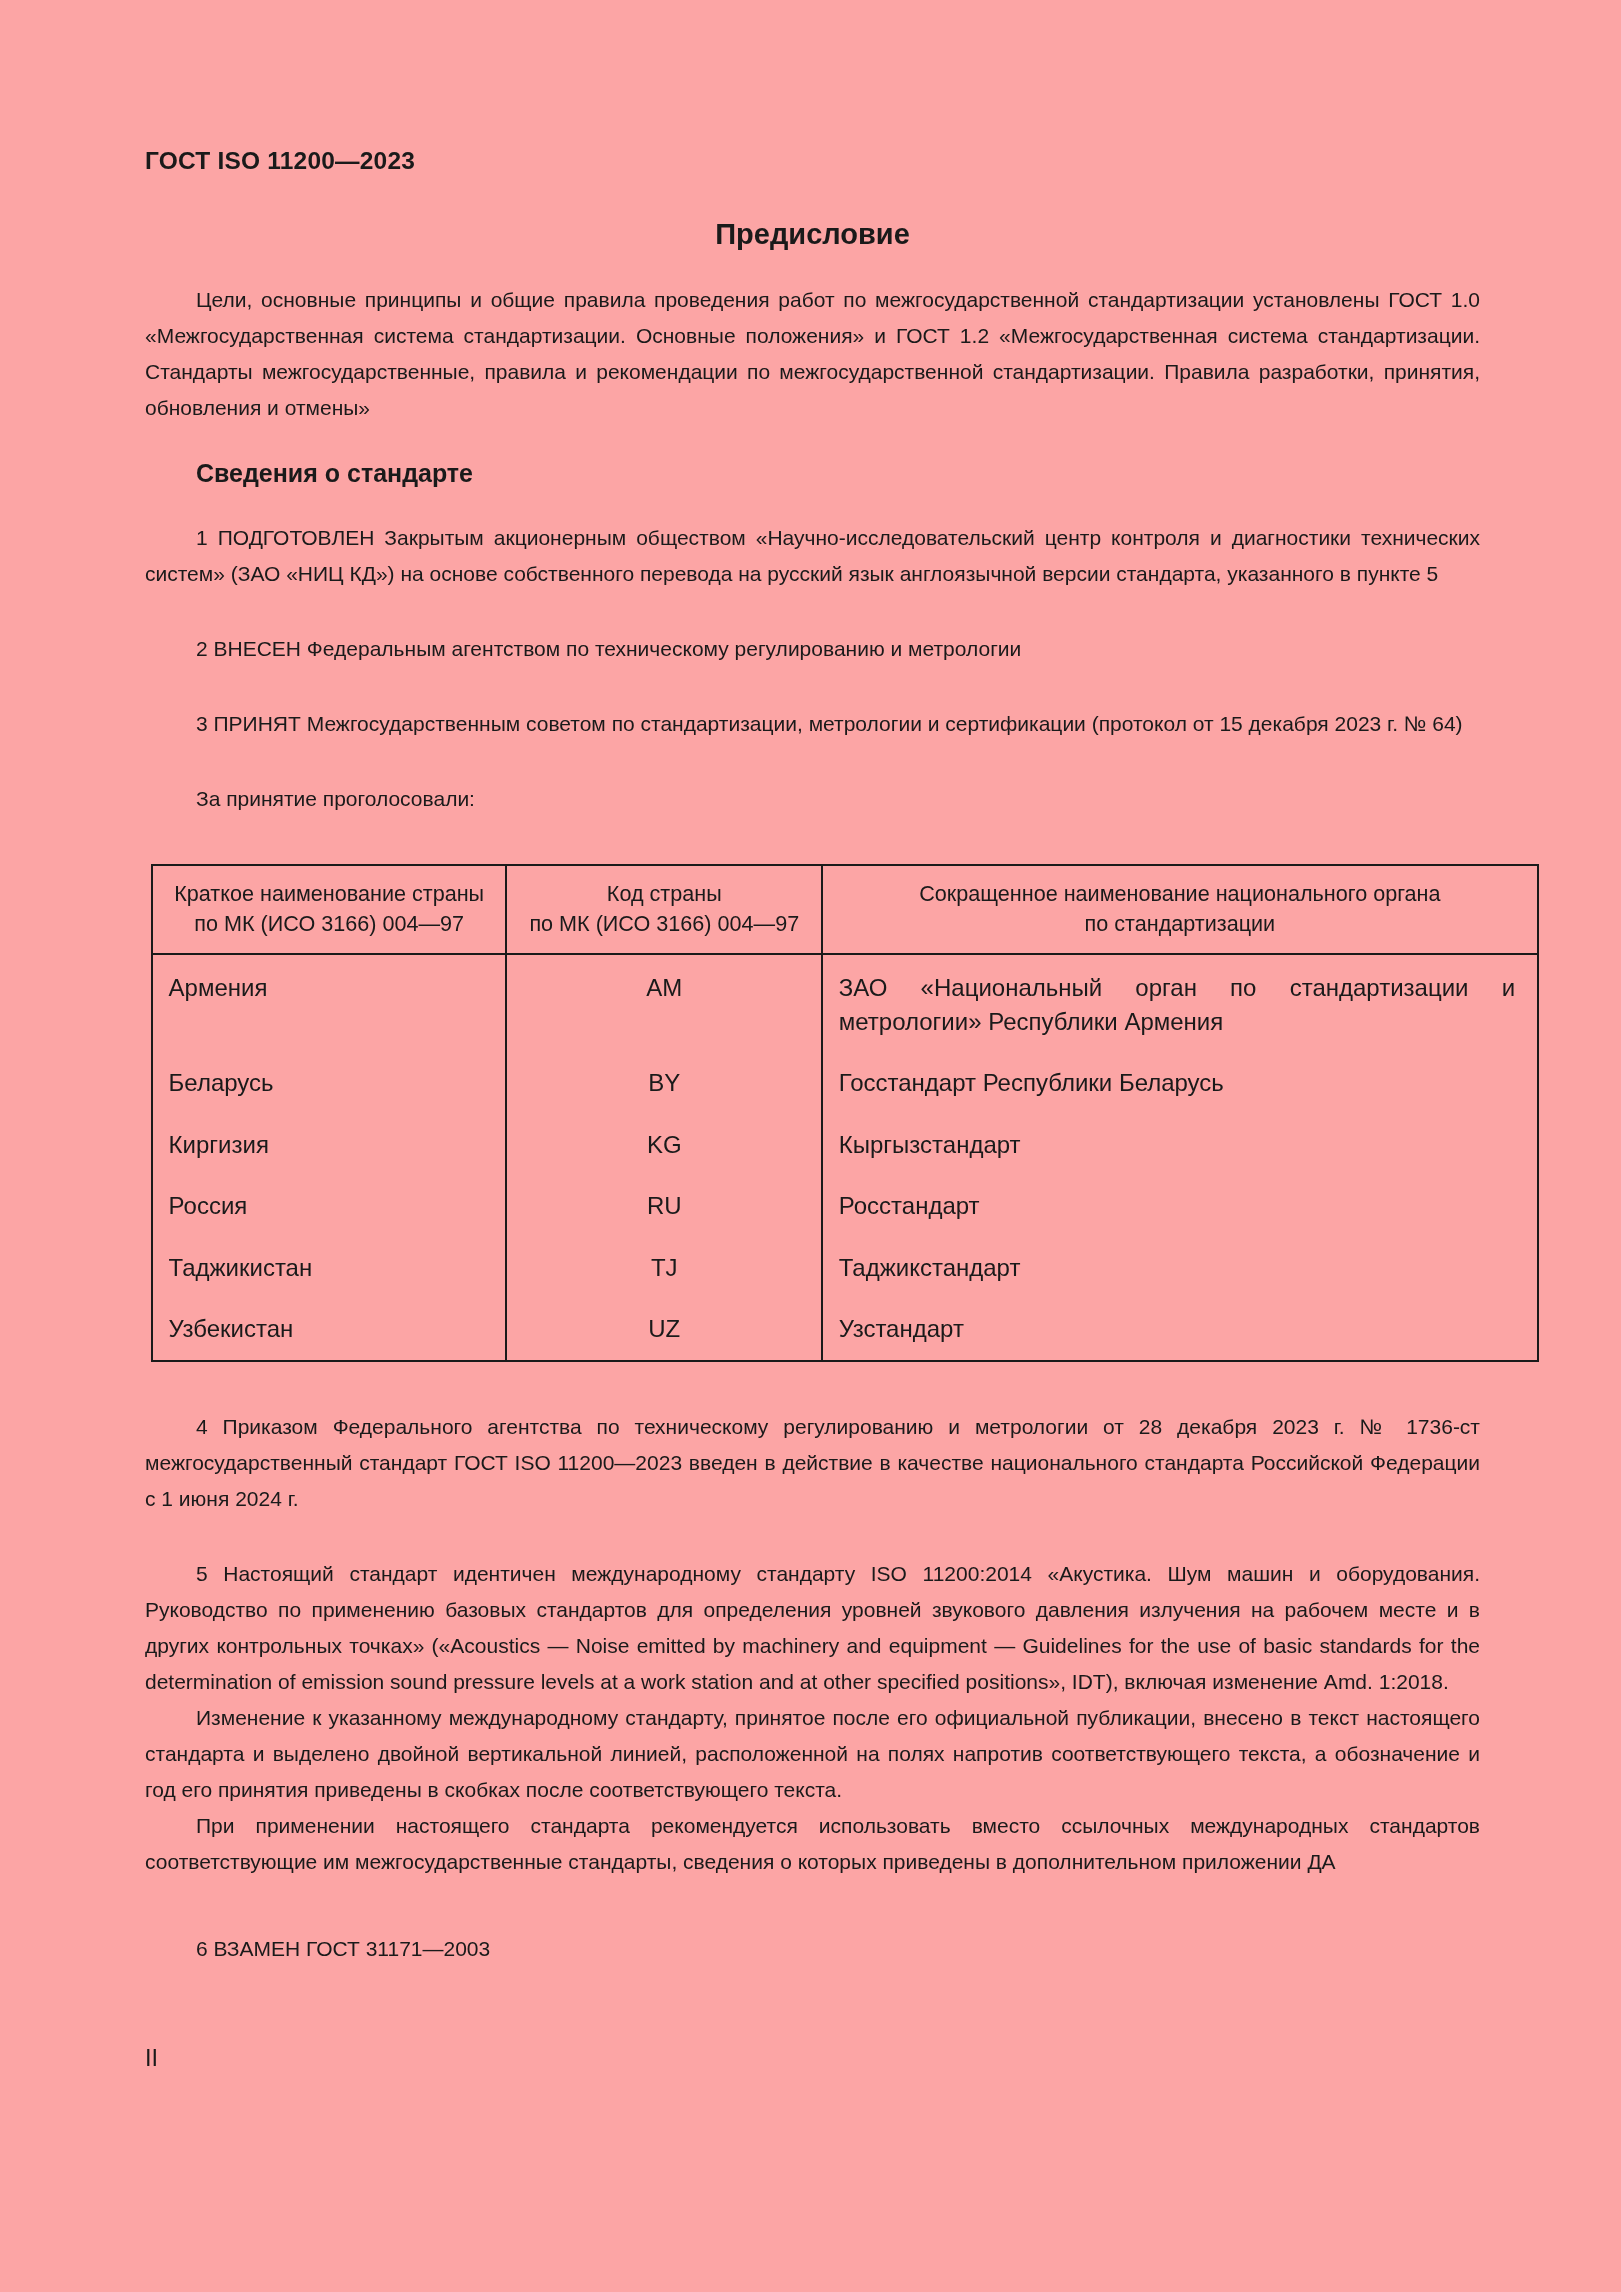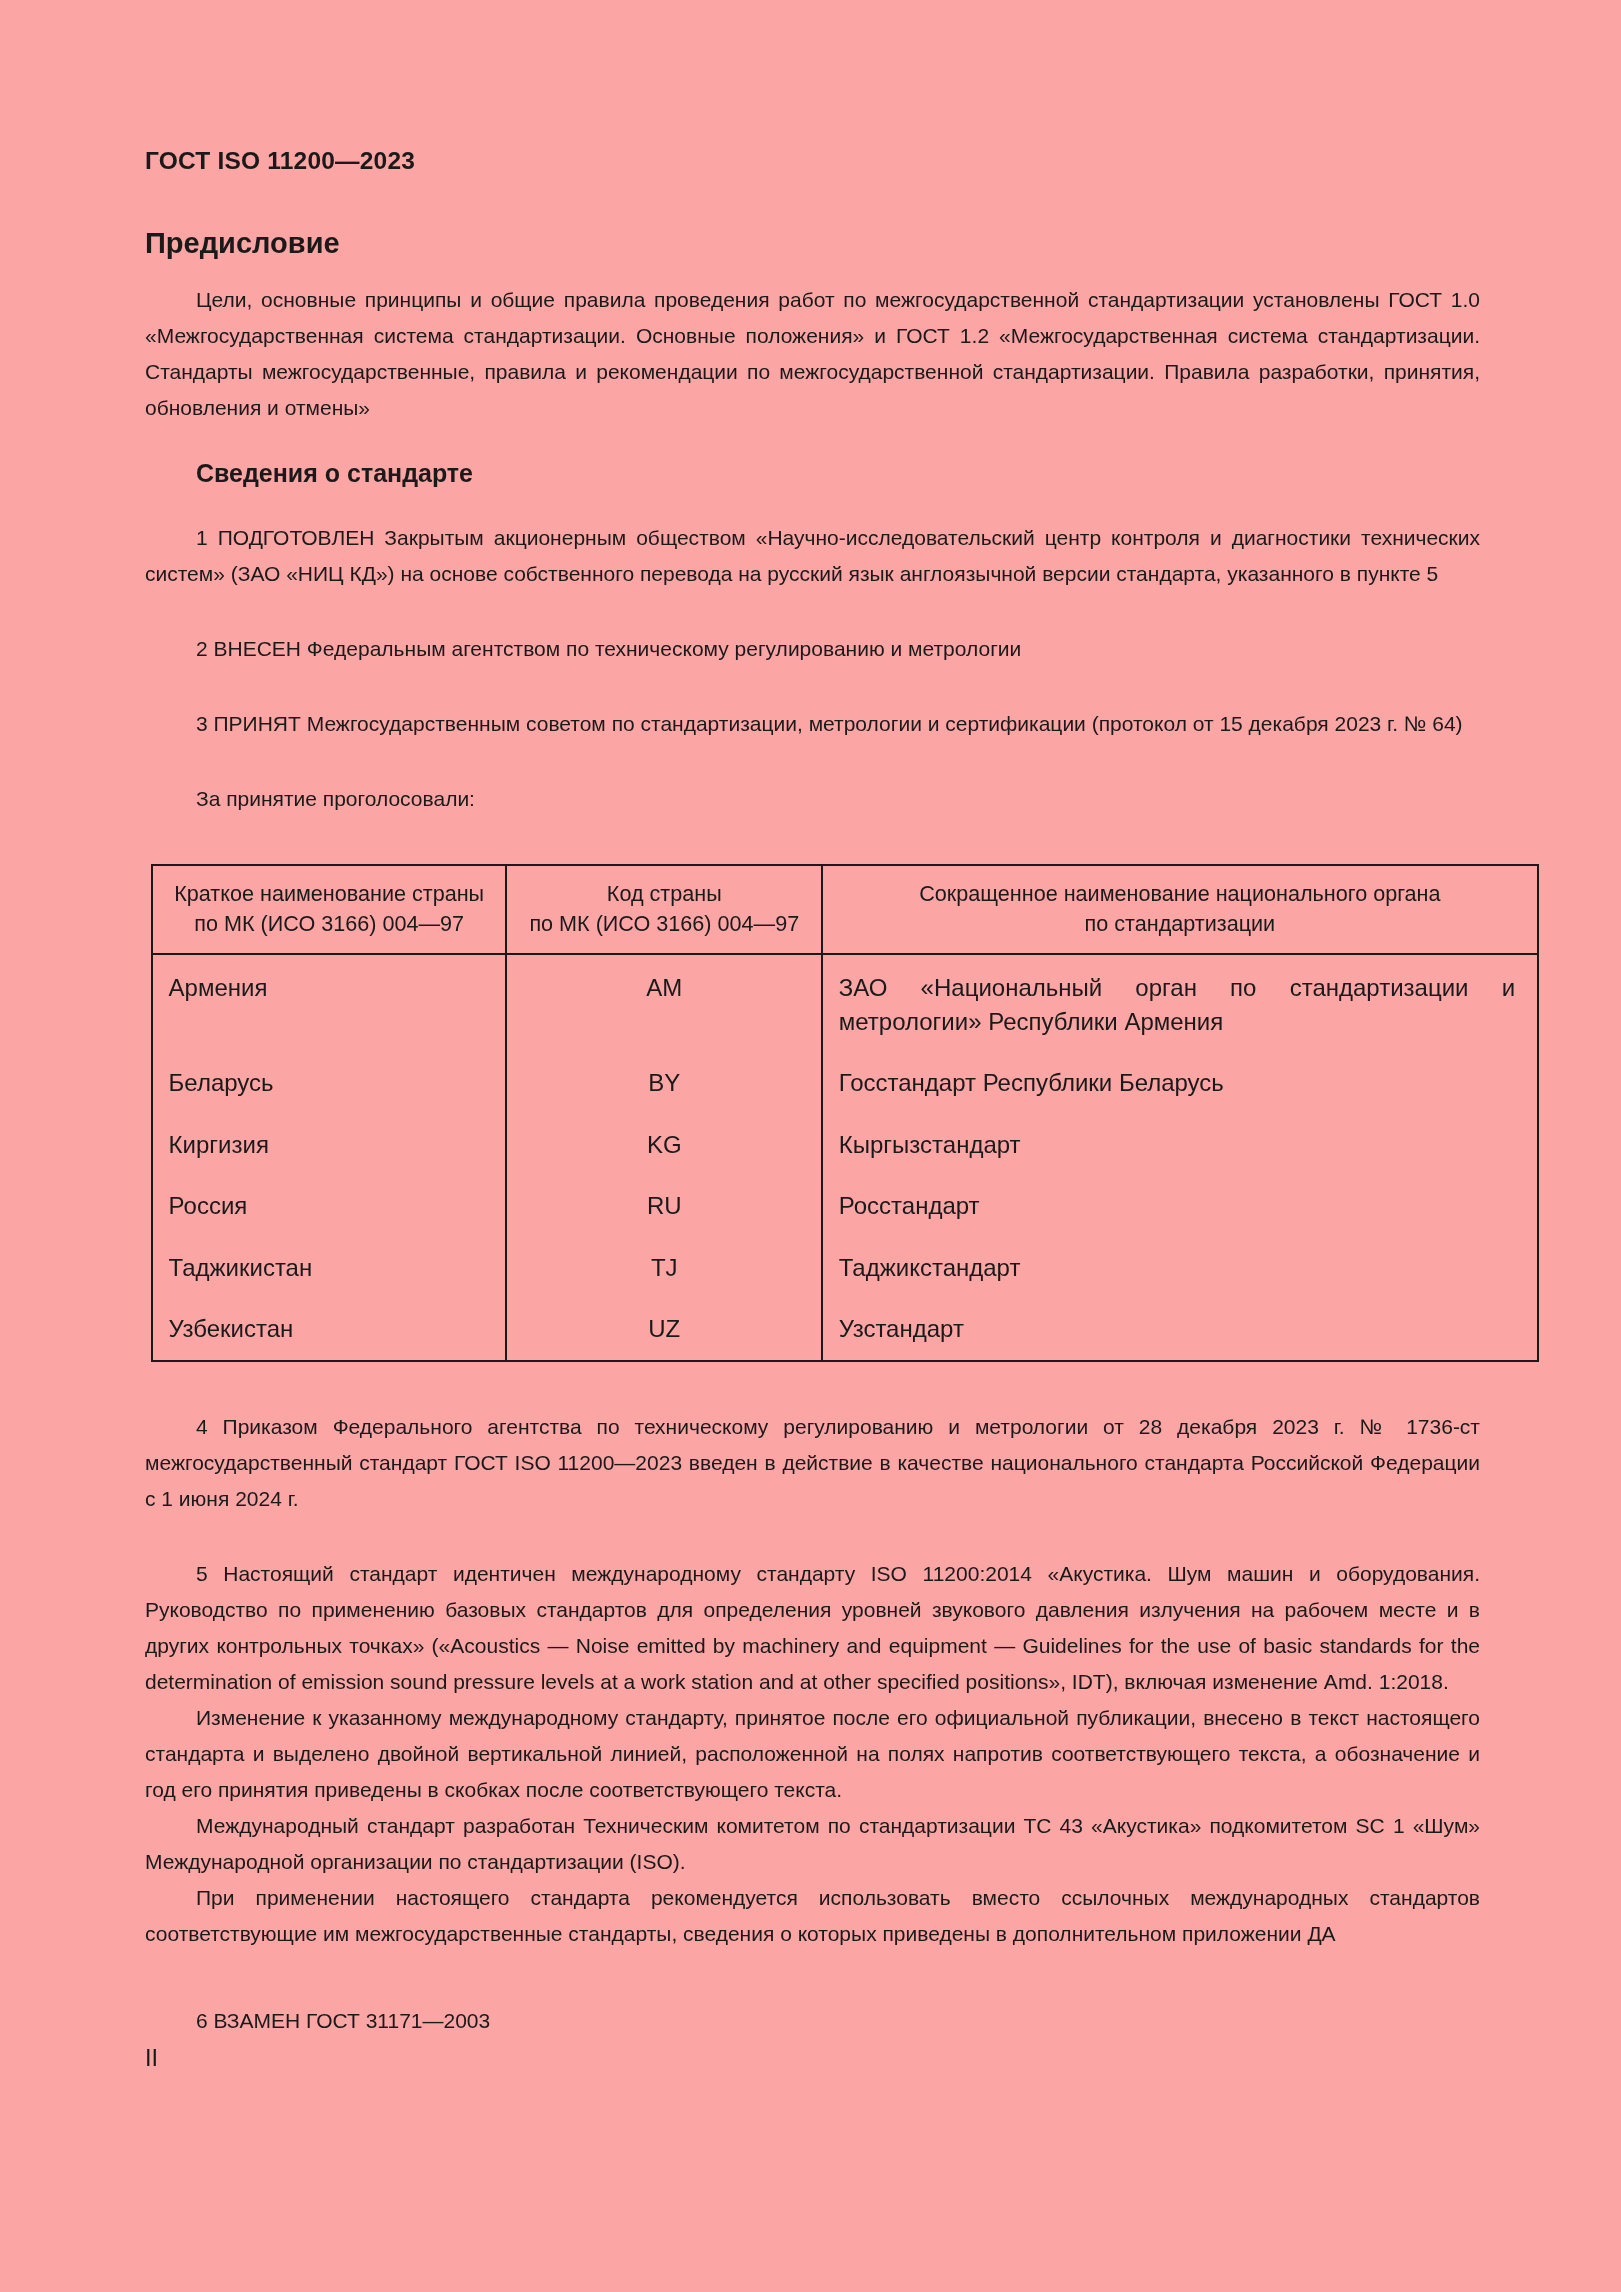--- a/index.html
+++ b/index.html
@@ -25,23 +25,23 @@
     top: 147px;
     font-size: 24.5px;
     font-weight: bold;
     letter-spacing: 0.2px;
   }
   .doc-title {
     position: absolute;
     left: 145px;
     top: 218px;
     width: 1335px;
+    text-align: center;
     font-size: 29px;
     font-weight: bold;
-    margin-top: 9px;
   }
   .body-area {
     position: absolute;
     left: 145px;
     top: 282px;
     width: 1335px;
   }
   p.para {
     margin: 0;
     font-size: 21px;
@@ -194,21 +194,20 @@
     <div class="gap-xl"></div>
 
     <p class="para">4  Приказом Федерального агентства по техническому регулированию и метрологии от 28 декабря 2023 г. № 1736-ст межгосударственный стандарт ГОСТ ISO 11200—2023 введен в действие в качестве национального стандарта Российской Федерации с 1 июня 2024 г.</p>
 
     <div class="gap-lg"></div>
 
     <p class="para">5  Настоящий стандарт идентичен международному стандарту ISO 11200:2014 «Акустика. Шум машин и оборудования. Руководство по применению базовых стандартов для определения уровней звукового давления излучения на рабочем месте и в других контрольных точках» («Acoustics — Noise emitted by machinery and equipment — Guidelines for the use of basic standards for the determination of emission sound pressure levels at a work station and at other specified positions», IDT), включая изменение Amd. 1:2018.</p>
 
     <p class="para">Изменение к указанному международному стандарту, принятое после его официальной публикации, внесено в текст настоящего стандарта и выделено двойной вертикальной линией, расположенной на полях напротив соответствующего текста, а обозначение и год его принятия приведены в скобках после соответствующего текста.</p>
 
-    <p class="para">Международный стандарт разработан Техническим комитетом по стандартизации ТС 43 «Акустика» подкомитетом SC 1 «Шум» Международной организации по стандартизации (ISO).</p>
 
     <p class="para">При применении настоящего стандарта рекомендуется использовать вместо ссылочных международных стандартов соответствующие им межгосударственные стандарты, сведения о которых приведены в дополнительном приложении ДА</p>
 
     <div class="gap-lg"></div>
 
     <p class="para left">6  ВЗАМЕН ГОСТ 31171—2003</p>
 
   </div>
 
   <div class="page-number">II</div>

